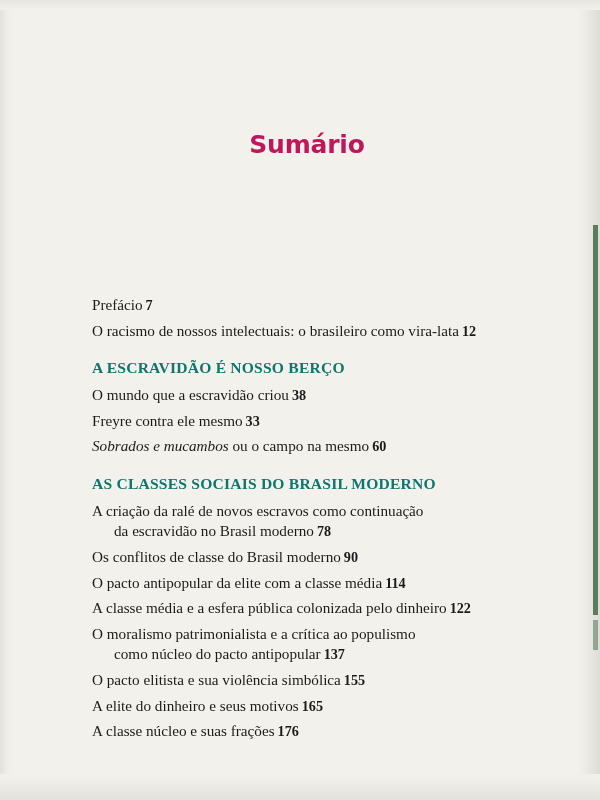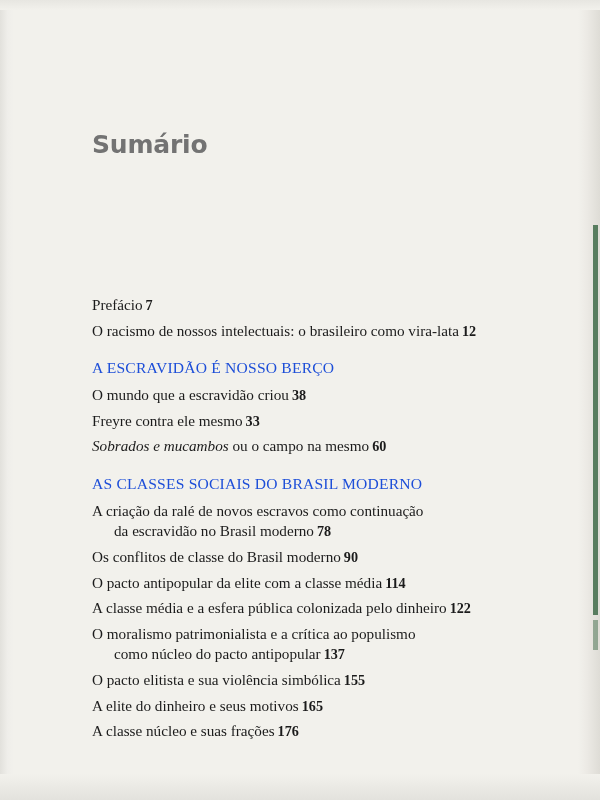--- a/index.html
+++ b/index.html
@@ -66,22 +66,23 @@
     left: 92px;
     top: 130px;
     width: 430px;
   }
 
   .toc-title {
     font-family: "DejaVu Sans", sans-serif;
     font-weight: bold;
     font-size: 25px;
     letter-spacing: -0.2px;
-    color: #737373;
+    color: #be185d;
     margin: 0 0 135px 0;
+    text-align: center;
   }
 
   .entry {
     font-size: 15.2px;
     line-height: 1.42;
     color: #1b1b1b;
     margin: 0 0 4px 0;
     white-space: nowrap;
   }
   .entry.wrap {
@@ -96,23 +97,23 @@
     font-style: italic;
   }
   .cont-line {
     display: block;
     padding-left: 22px;
     margin-top: -1px;
   }
 
   .section-head {
     font-size: 15.6px;
-    font-weight: normal;
+    font-weight: bold;
     letter-spacing: 0.2px;
-    color: #1d4ed8;
+    color: #0f766e;
     margin: 18px 0 7px 0;
   }
   .group {
     margin-bottom: 2px;
   }
   .first-group {
     margin-bottom: 14px;
   }
 </style>
 </head>

